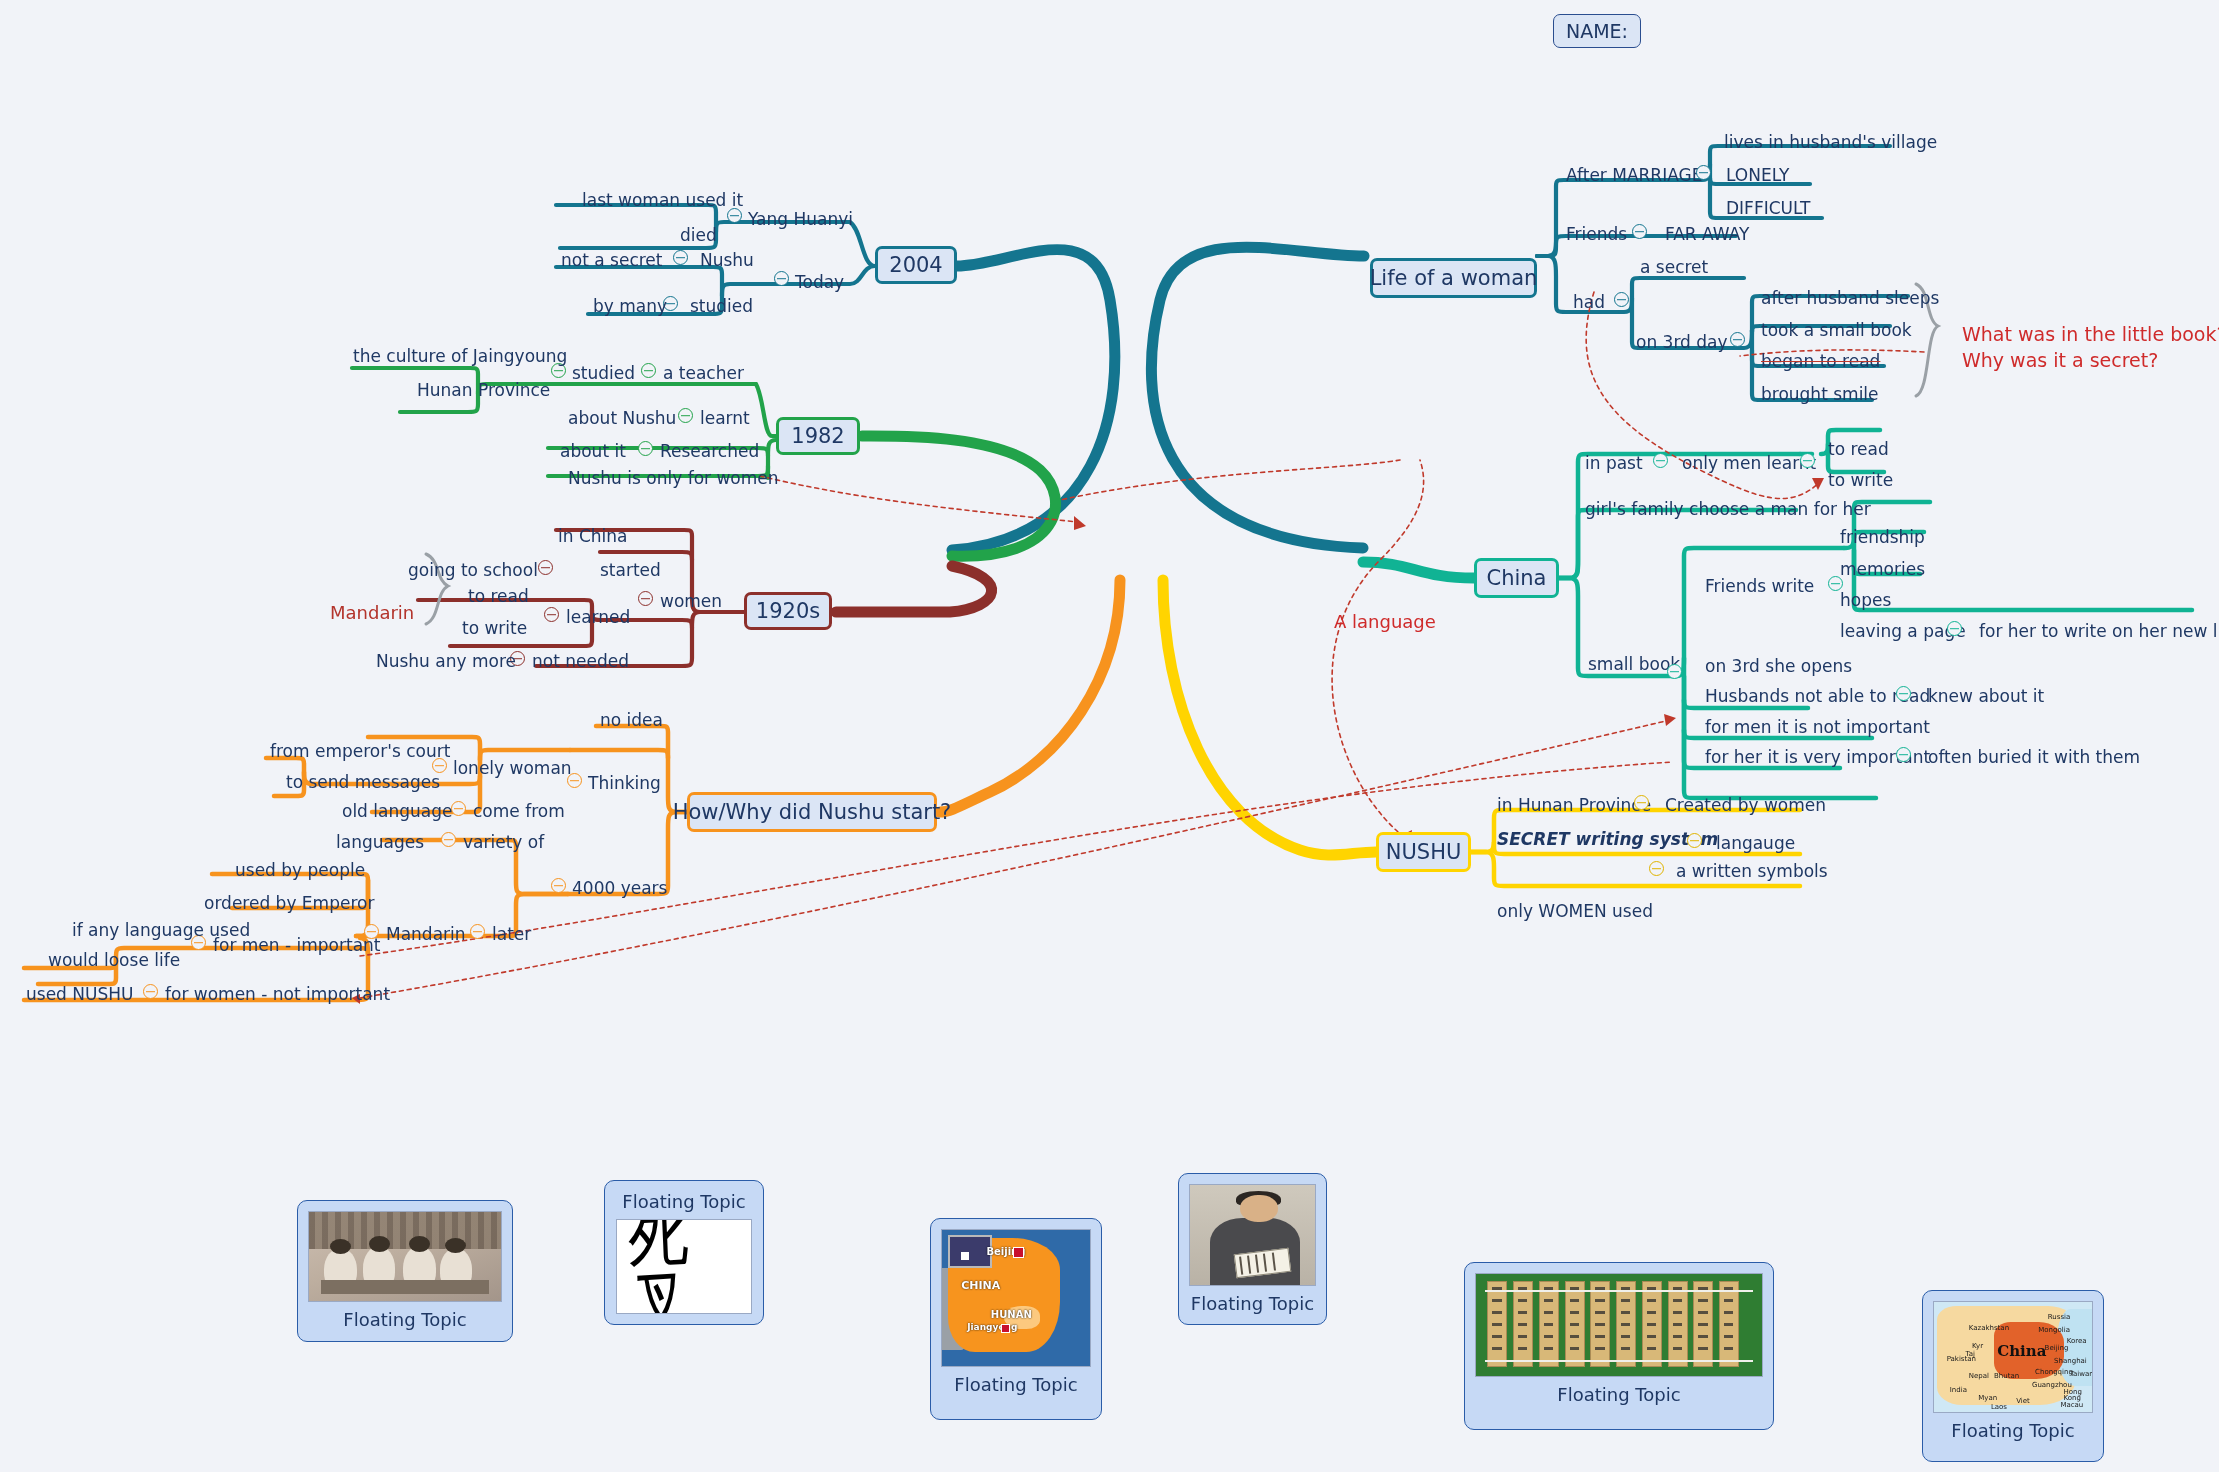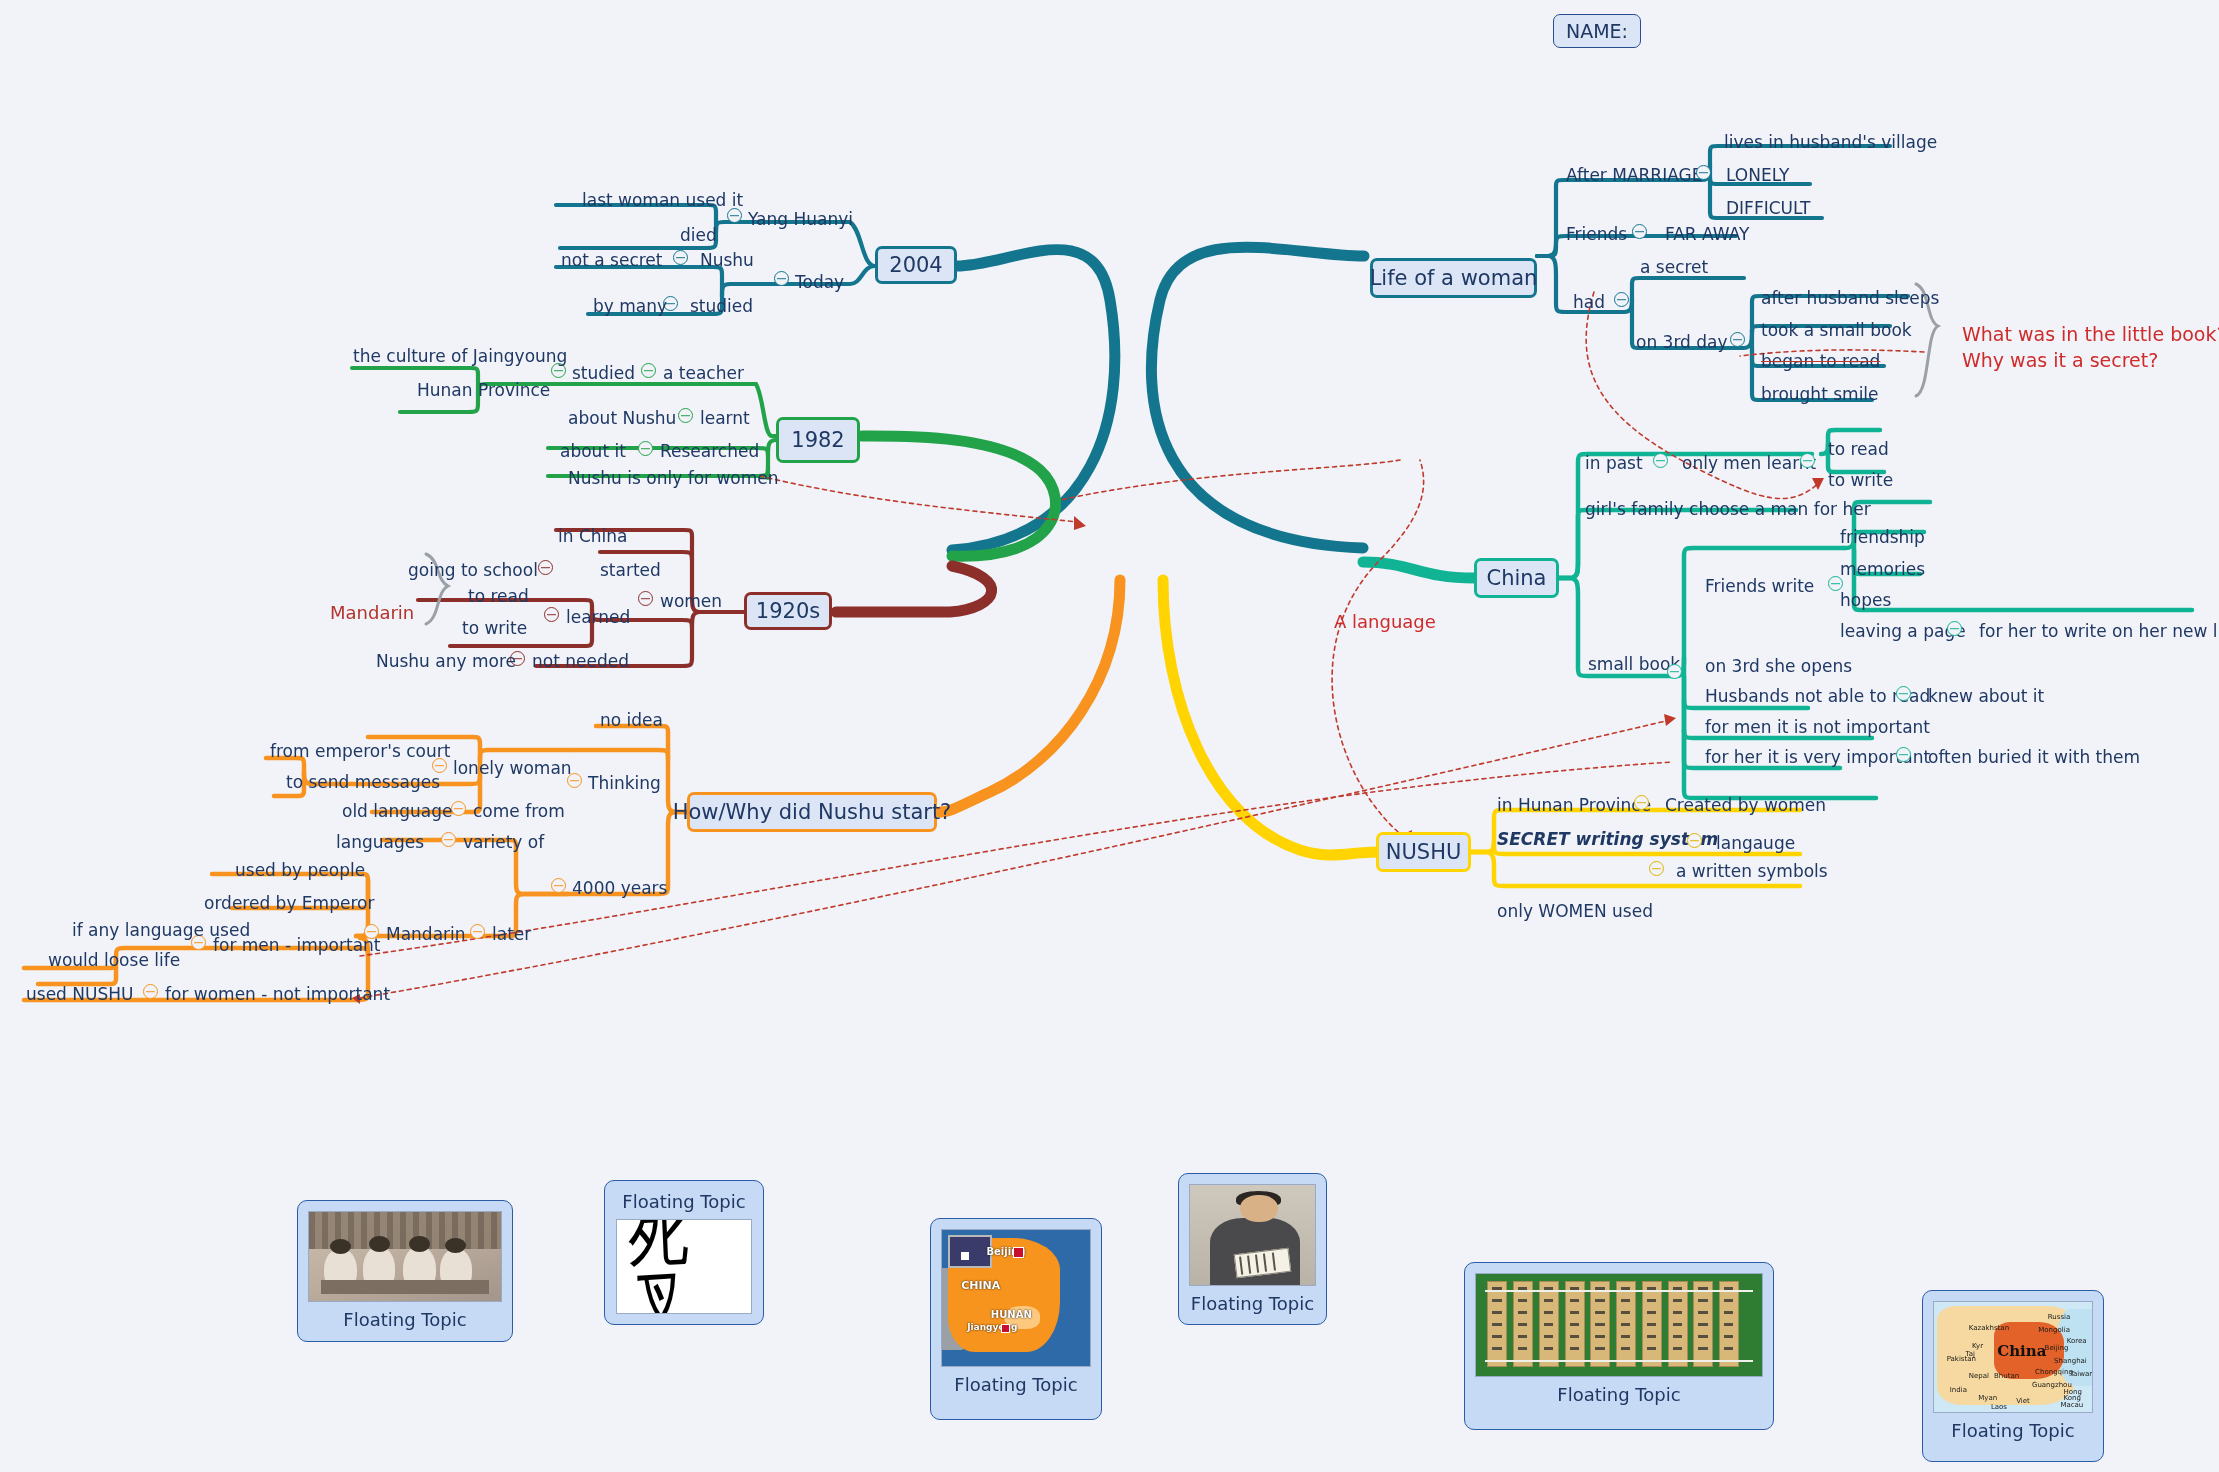--- a/index.html
+++ b/index.html
@@ -54,21 +54,21 @@
     background:#dce6f6;font-size:26px;
   }
   #name-box{
     left:1553px;top:14px;width:88px;height:34px;
     border:1.6px solid #2a4d8f;font-size:19px;
   }
 
   
   .broot{border-width:3px;border-style:solid;}
   #b-2004{left:875px;top:246px;width:82px;height:38px;border-color:#14758f;font-size:21px;}
-  #b-1982{left:776px;top:417px;width:84px;height:46px;border-color:#22a34a;font-size:21px;}
+  #b-1982{left:776px;top:417px;width:84px;height:38px;border-color:#22a34a;font-size:21px;}
   #b-1920s{left:744px;top:592px;width:88px;height:38px;border-color:#8c2f2b;font-size:21px;}
   #b-how{left:687px;top:792px;width:250px;height:40px;border-color:#f7931e;font-size:21px;}
   #b-nushu{left:1376px;top:832px;width:95px;height:40px;border-color:#ffd400;font-size:21px;}
   #b-life{left:1370px;top:234px;width:167px;height:40px;border-color:#14758f;font-size:21px;margin-top:24px;}
   #b-china{left:1474px;top:558px;width:85px;height:40px;border-color:#10b394;font-size:21px;}
 
   
   .ann{
     position:absolute;
     color:#cf2b2b;

